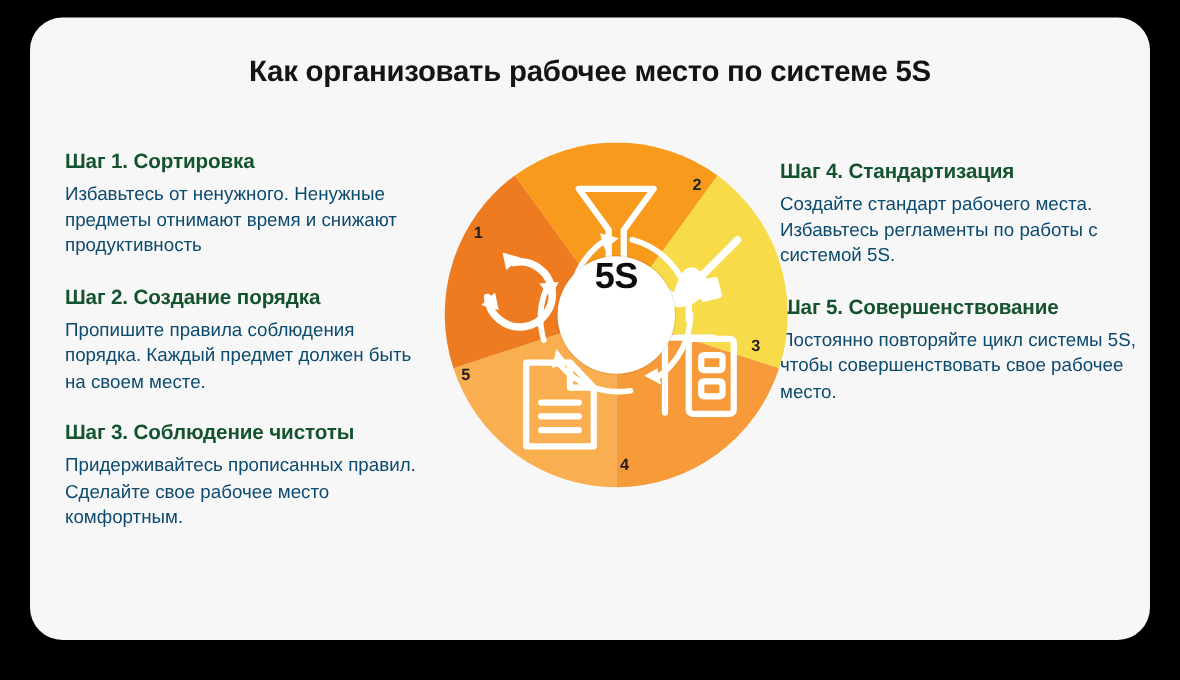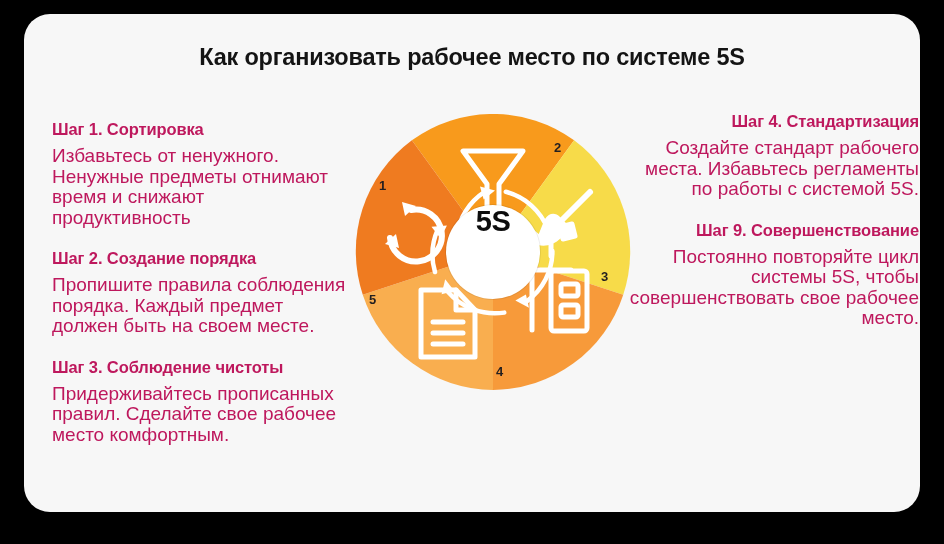--- a/index.html
+++ b/index.html
@@ -37,36 +37,36 @@
     color: #141414;
     letter-spacing: -0.2px;
   }
 
   
   .steps-column {
     position: absolute;
     width: 295px;
   }
   #steps-left  { left: 28px; top: 106px; }
-  #steps-right { left: 600px; top: 98px; text-align: right; }
+  #steps-right { left: 600px; top: 114px; }
 
   .step-block { margin-bottom: 21px; }
 
   .step-heading {
     font-size: 16.5px;
     font-weight: bold;
-    color: #be185d;
+    color: #14532d;
     margin: 0 0 7px 0;
     letter-spacing: -0.1px;
     white-space: nowrap;
   }
   .step-body {
-    font-size: 19px;
+    font-size: 15px;
     line-height: 20.5px;
-    color: #be185d;
+    color: #0c4a6e;
     margin: 0;
   }
 
   
   #pie-wrap {
     position: absolute;
     left: 331px;
     top: 100px;
     width: 276px;
     height: 276px;
@@ -132,21 +132,21 @@
   </div>
 
   <div id="steps-right" class="steps-column">
 
     <div class="step-block">
       <div class="step-heading">Шаг 4. Стандартизация</div>
       <div class="step-body">Создайте стандарт рабочего места. Избавьтесь регламенты по работы с системой 5S.</div>
     </div>
 
     <div class="step-block">
-      <div class="step-heading">Шаг 9. Совершенствование</div>
+      <div class="step-heading">Шаг 5. Совершенствование</div>
       <div class="step-body">Постоянно повторяйте цикл системы 5S, чтобы совершенствовать свое рабочее место.</div>
     </div>
 
   </div>
 
   <div id="pie-wrap">
 
     <svg id="pie-svg" width="276" height="276" viewBox="0 0 276 276">
 
       <path fill="#F89A1C" d="M138,138 L56.90,26.30 A138,138 0 0,1 219.10,26.30 Z"></path>

